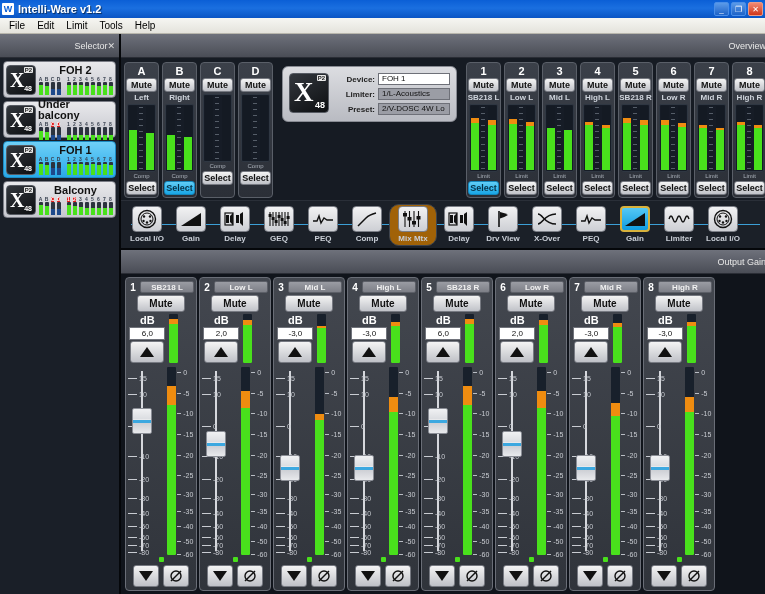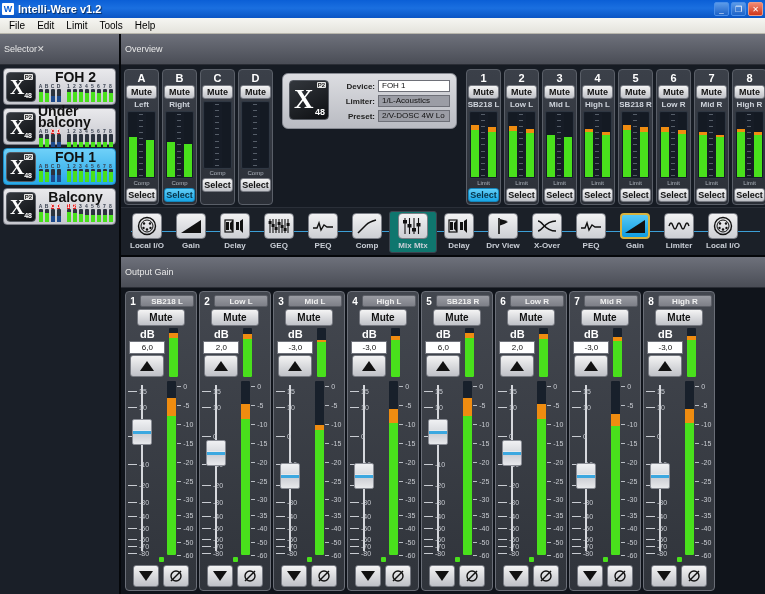--- a/index.html
+++ b/index.html
@@ -30,42 +30,42 @@
     height:16px;background:linear-gradient(180deg,#f6f6f2,#e4e3dc);
     display:flex;align-items:center;padding-left:3px;border-bottom:1px solid #b8b6ac;
   }
   .menubar span{font-size:10px;color:#000;padding:1px 6px;}
   
   .workspace{display:flex;height:560px;background:#0f1319;}
   
   .selector{width:125px;background:#1a1f28;display:flex;flex-direction:column;
             border-right:2px solid #05070a;}
   .panel-hdr{
-    height:31px;background:linear-gradient(180deg,#6e717b,#4a4d56);
+    height:24px;background:linear-gradient(180deg,#6e717b,#4a4d56);
     display:flex;align-items:center;padding:0 4px;font-size:9px;color:#e8e8e8;
-    border-bottom:1px solid #2a2d35;justify-content:flex-start;
+    border-bottom:1px solid #2a2d35;justify-content:flex-end;
   }
   .panel-hdr .x{font-size:9px;color:#ddd;cursor:pointer;}
   .sel-list{padding:3px;display:flex;flex-direction:column;gap:3px;}
   .sel-item{
     height:37px;border-radius:4px;display:flex;align-items:center;padding:2px;
     background:linear-gradient(180deg,#e9e9ec,#c6c7ce);border:1px solid #7b7d86;
   }
   .sel-item.active{background:linear-gradient(180deg,#6fd0f8,#29a9e8);border-color:#1d8cc4;}
   .x48{
     width:30px;height:30px;border-radius:4px;flex:0 0 30px;
     background:linear-gradient(150deg,#33373d,#0d0f12);
     border:1px solid #565a62;position:relative;color:#fff;
   }
   .x48 .big{position:absolute;left:3px;top:4px;font-size:20px;font-weight:bold;line-height:20px;font-family:"Liberation Serif",serif;}
   .x48 .num48{position:absolute;right:3px;bottom:2px;font-size:7px;font-weight:bold;}
   .x48 .fx{position:absolute;right:2px;top:1px;font-size:6px;background:#e8e8e8;color:#222;
            padding:0 1px;border-radius:1px;font-weight:bold;}
   .sel-body{flex:1;display:flex;flex-direction:column;align-items:center;padding-left:2px;}
-  .sel-name{font-size:14px;font-weight:bold;color:#111;line-height:11px;}
+  .sel-name{font-size:11px;font-weight:bold;color:#111;line-height:11px;}
   .sel-meters{display:flex;gap:5px;margin-top:1px;}
   .mgroup{display:flex;gap:1px;}
   .mcol{display:flex;flex-direction:column;align-items:center;width:5px;}
   .mcol .lbl{font-size:5px;line-height:5px;color:#3a4250;font-weight:bold;}
   .mcol .lbl.red{background:#e02020;color:#fff;}
   .mcol .bar{width:4px;height:13px;background:#2c333e;position:relative;border-radius:1px;}
   .mcol .bar i{position:absolute;bottom:0;left:0;width:100%;background:#49e01c;display:block;}
   .mcol .bar.dark i{background:#1e4a8c;}
   
   .right{flex:1;display:flex;flex-direction:column;}
@@ -119,21 +119,21 @@
     border:1px solid #7c7f87;border-radius:4px;display:flex;align-items:center;justify-content:center;
   }
   .dev-btn span{font-size:8px;color:#111;font-weight:bold;}
   
   .chain{
     background:#1b2028;display:flex;align-items:center;padding:3px 4px 2px 4px;gap:0;
     border-top:1px solid #2a2f38;position:relative;
   }
   .chainline{position:absolute;left:10px;right:10px;top:23px;height:1px;background:#3c9fd6;}
   .chgroup{display:flex;align-items:flex-end;position:relative;z-index:2;}
-  .chgroup.boxed{background:#0f766e;border:1px solid #3d434d;border-radius:3px;padding:1px;}
+  .chgroup.boxed{background:#a16207;border:1px solid #3d434d;border-radius:10px;padding:1px;}
   .chitem{display:flex;flex-direction:column;align-items:center;width:44px;cursor:pointer;}
   .chicon{
     width:30px;height:26px;border-radius:4px;
     background:linear-gradient(180deg,#f2f2f3,#cdcfd4);border:1px solid #7c7f87;
     display:flex;align-items:center;justify-content:center;
   }
   .chicon.sel{background:linear-gradient(180deg,#55c8f5,#0f9ce0);border:2px solid #d8b23c;}
   .chitem span{font-size:8px;color:#c9ced6;font-weight:bold;line-height:11px;margin-top:1px;}
   
   .outgain{flex:1;background:#141921;display:flex;flex-direction:column;}

